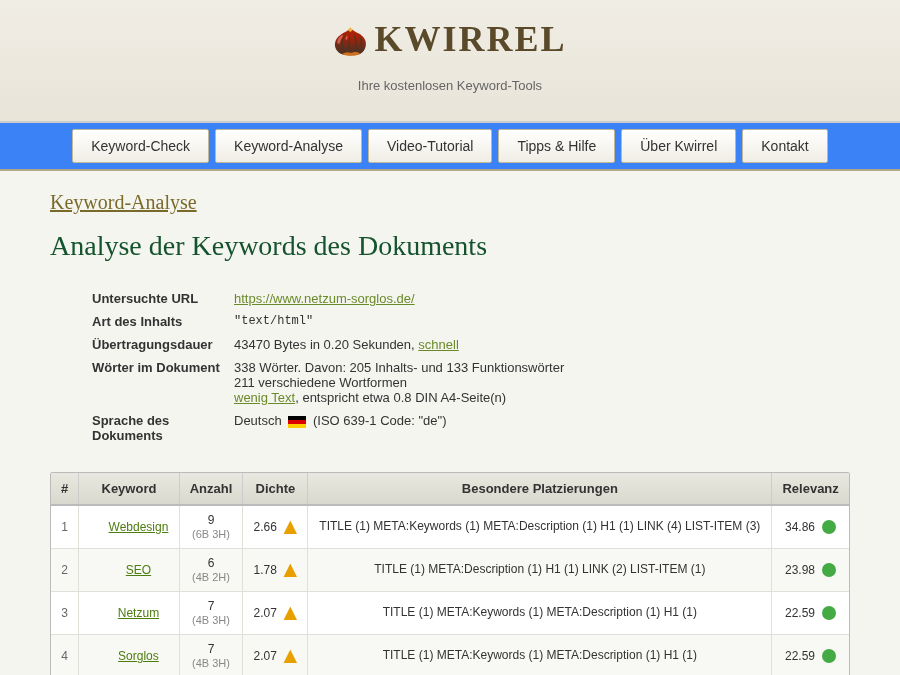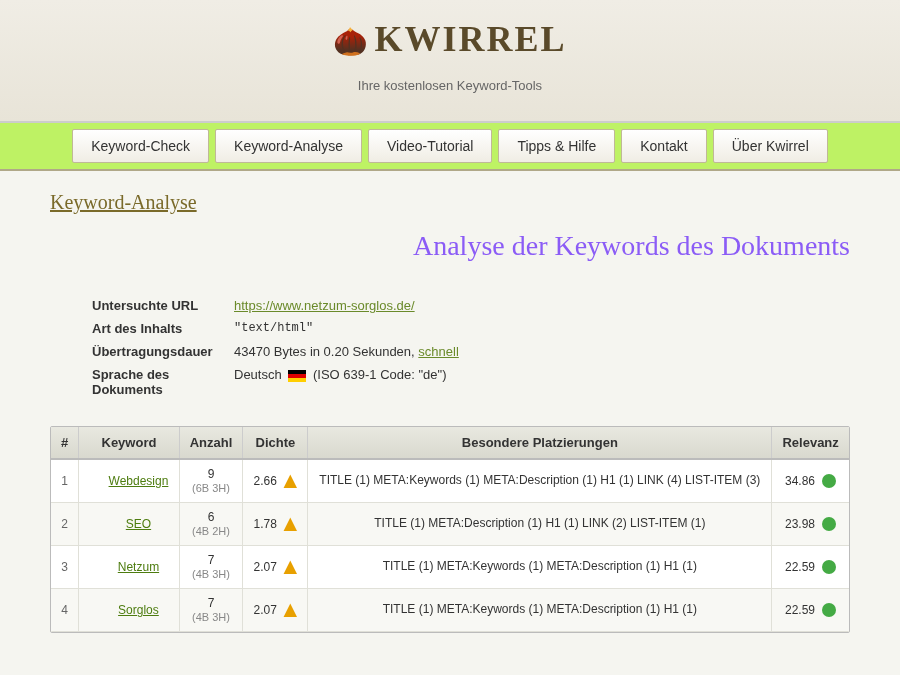--- a/index.html
+++ b/index.html
@@ -30,21 +30,21 @@
     }
     #header .tagline {
       font-size: 13px;
       color: #666;
       margin-top: 18px;
       font-family: Arial, sans-serif;
     }
 
     
     #nav {
-      background: #bef264;
+      background: #3b82f6;
       border-top: 1px solid #ccc;
       border-bottom: 2px solid #b0a888;
       display: flex;
       justify-content: center;
       padding: 6px 15px;
       gap: 6px;
     }
     .nav-item {
       border: 1px solid #c0b898;
       background: linear-gradient(to bottom, #fff, #f0ede4);
@@ -68,25 +68,24 @@
       color: #7a6a2a;
       text-decoration: underline;
       font-family: 'Palatino Linotype', Palatino, serif;
       margin-bottom: 16px;
       cursor: pointer;
       display: inline-block;
     }
 
     .page-title {
       font-size: 28px;
-      color: #8b5cf6;
+      color: #14532d;
       font-family: 'Palatino Linotype', Palatino, serif;
-      margin-bottom: 31px;
+      margin-bottom: 24px;
       font-weight: normal;
-      text-align: right;
     }
 
     
     .info-table {
       margin-bottom: 24px;
       width: 100%;
     }
     .info-table tr td {
       padding: 3px 8px 3px 0;
       font-family: Arial, sans-serif;
@@ -198,22 +197,22 @@
     <span class="logo-acorn">🌰</span><span>KWIRREL</span>
   </div>
   <div class="tagline">Ihre kostenlosen Keyword-Tools</div>
 </div>
 
 <div id="nav">
   <div class="nav-item">Keyword-Check</div>
   <div class="nav-item">Keyword-Analyse</div>
   <div class="nav-item">Video-Tutorial</div>
   <div class="nav-item">Tipps &amp; Hilfe</div>
+  <div class="nav-item">Über Kwirrel</div>
   <div class="nav-item">Kontakt</div>
-  <div class="nav-item">Über Kwirrel</div>
 </div>
 
 <div id="content">
 
   <a class="breadcrumb">Keyword-Analyse</a>
 
   <h1 class="page-title">Analyse der Keywords des Dokuments</h1>
 
   <table class="info-table">
     <tbody>
@@ -225,20 +224,30 @@
     </tr>
     <tr>
       <td>Art des Inhalts</td>
       <td class="mono">"text/html"</td>
     </tr>
     <tr>
       <td>Übertragungsdauer</td>
       <td>
         <span>43470 Bytes in 0.20 Sekunden,</span>
         <a class="info-link">schnell</a>
+      </td>
+    </tr>
+    <tr>
+      <td>Wörter im Dokument</td>
+      <td>
+        <div>338 Wörter. Davon: 205 Inhalts- und 133 Funktionswörter</div>
+        <div>211 verschiedene Wortformen</div>
+        <div>
+          <a class="info-link">wenig Text</a><span>, entspricht etwa 0.8 DIN A4-Seite(n)</span>
+        </div>
       </td>
     </tr>
     <tr>
       <td>Sprache des Dokuments</td>
       <td>
         <span>Deutsch</span>
         <span class="flag-de"></span>
         <span>(ISO 639-1 Code: "de")</span>
       </td>
     </tr>

